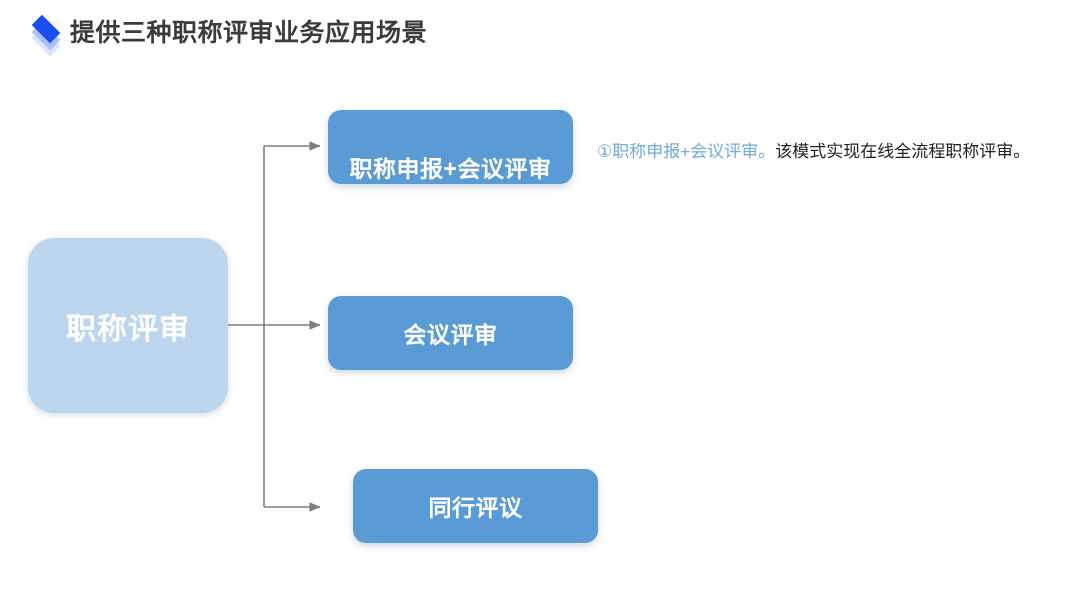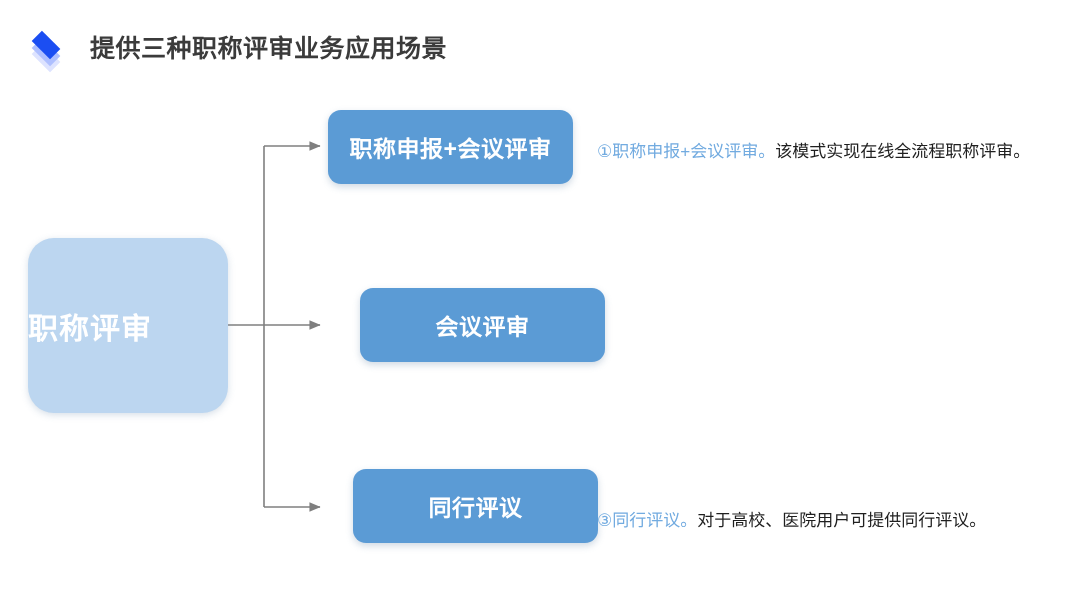--- a/index.html
+++ b/index.html
@@ -14,24 +14,24 @@
     position: relative;
     overflow: hidden;
     font-family: "Liberation Sans", "DejaVu Sans", sans-serif;
     -webkit-font-smoothing: antialiased;
   }
 
   
   .header {
     position: absolute;
     left: 24px;
-    top: 26px;
+    top: 10px;
     display: flex;
     align-items: center;
-    gap: 22px;
+    gap: 2px;
     justify-content: center;
   }
   .layers-icon {
     width: 44px;
     height: 40px;
     position: relative;
     flex: 0 0 auto;
   }
   .layers-icon .lyr {
     position: absolute;
@@ -95,21 +95,21 @@
     position: absolute;
     left: 28px;
     top: 238px;
     width: 200px;
     height: 175px;
     background: #bcd6f0;
     border-radius: 26px;
     box-shadow: 0 2px 7px rgba(120,150,180,0.30);
     display: flex;
     align-items: center;
-    justify-content: flex-start;
+    justify-content: center;
   }
   .root-node .root-label {
     color: #ffffff;
     font-size: 30px;
     font-weight: bold;
     letter-spacing: 1px;
   }
 
   
   .branch-box {
@@ -124,22 +124,22 @@
     align-items: center;
     justify-content: center;
   }
   .branch-box .branch-label {
     color: #ffffff;
     font-size: 23px;
     font-weight: bold;
     letter-spacing: 0.5px;
     white-space: nowrap;
   }
-  .box-1 { top: 110px; }
-  .box-2 { top: 288px; margin-left: 32px; }
+  .box-1 { top: 110px; align-items: flex-end; }
+  .box-2 { top: 296px; }
   .box-3 { top: 469px; margin-left: 25px; }
 
   
   .desc {
     position: absolute;
     left: 597px;
     width: 468px;
     font-size: 17px;
     line-height: 33px;
     color: #1f1f1f;
@@ -198,17 +198,14 @@
 
   <div class="branch-box box-3">
     <span class="branch-label">同行评议</span>
   </div>
 
   <p class="desc desc-1">
     <span class="lead">①职称申报+会议评审。</span><span>该模式实现在线全流程职称评审。</span>
   </p>
 
 
-  <p class="desc desc-3">
-    <span class="lead">③同行评议。</span><span>对于高校、医院用户可提供同行评议。</span>
-  </p>
 
 </div>
 
 </body></html>

